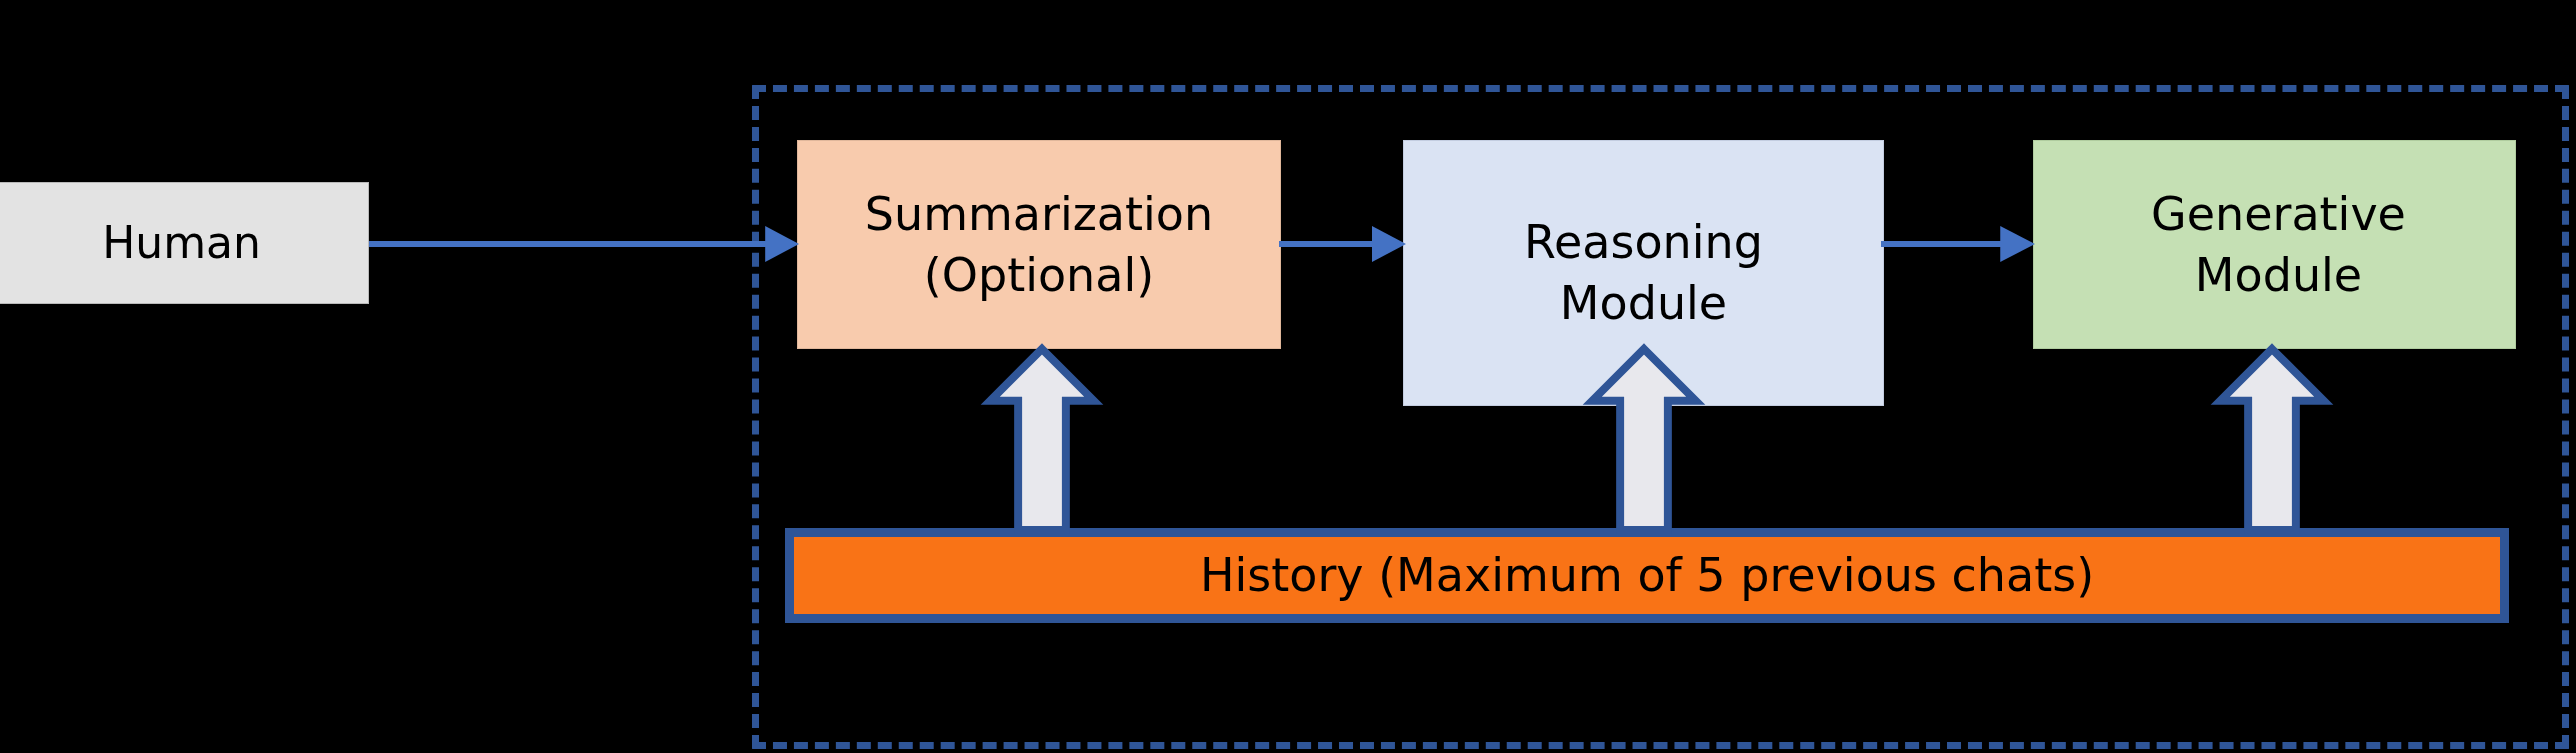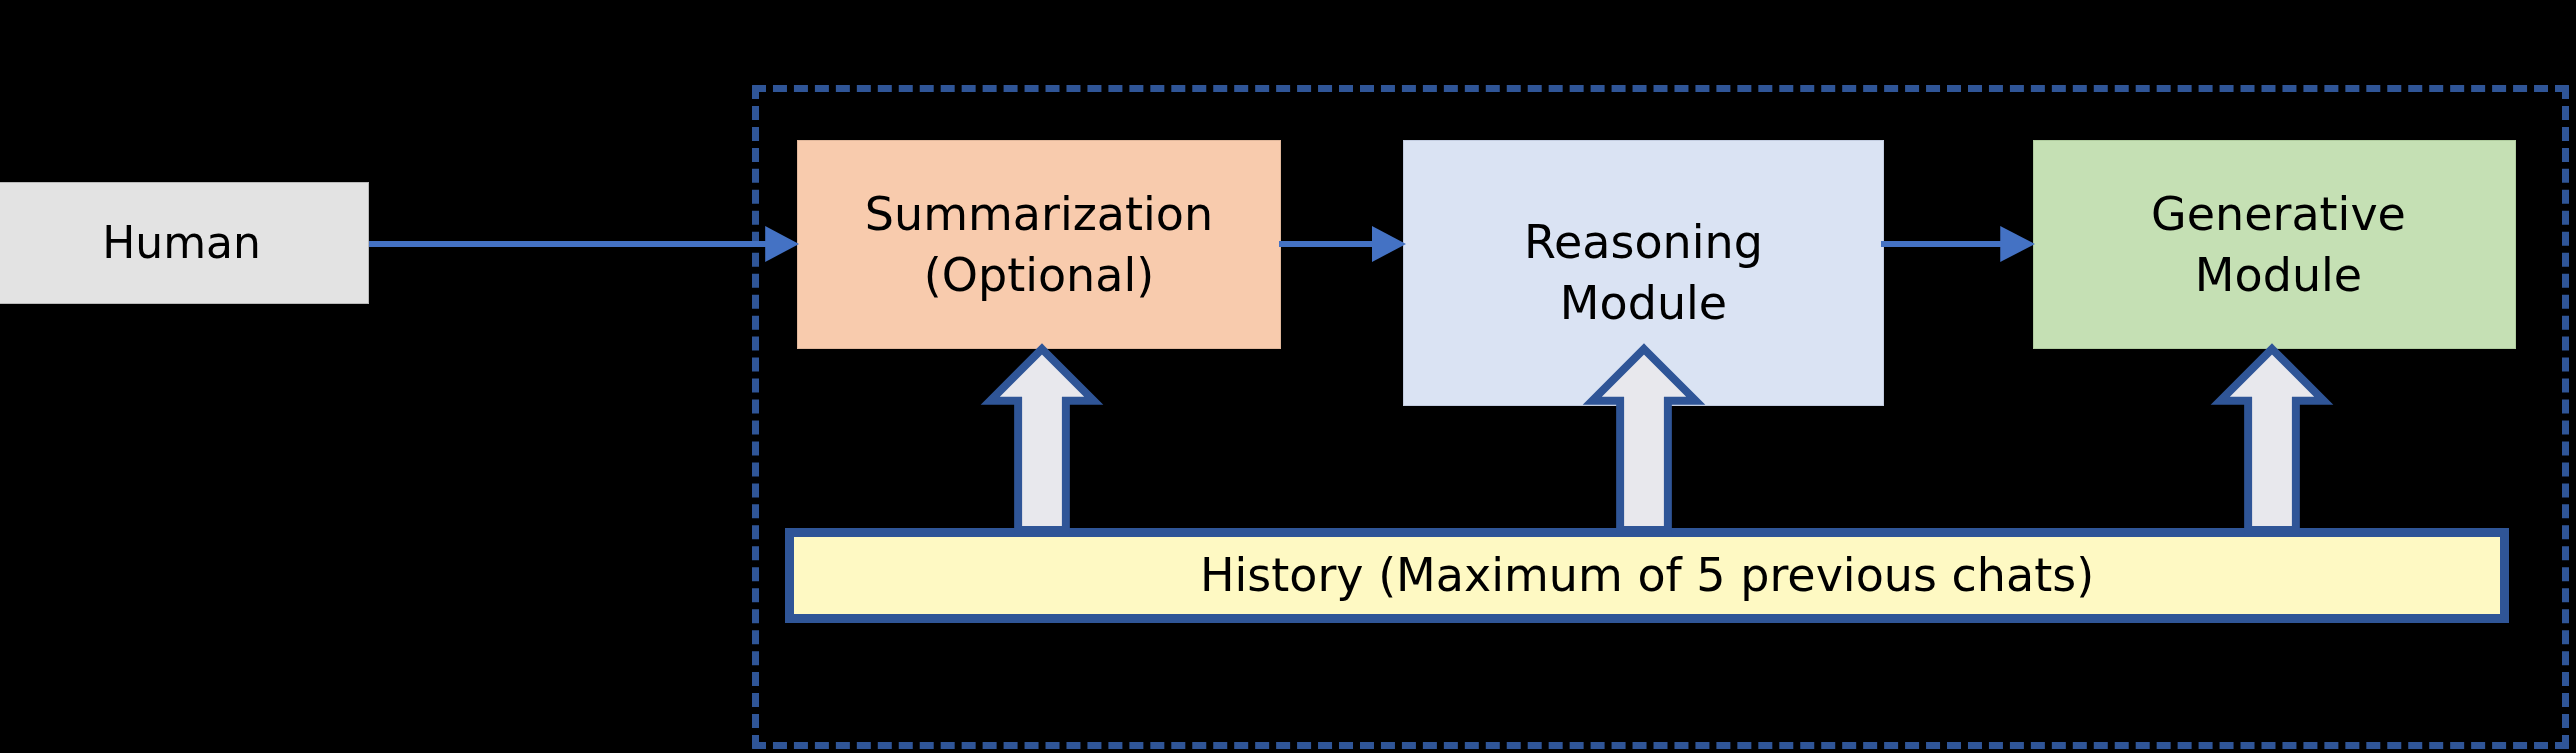--- a/index.html
+++ b/index.html
@@ -86,21 +86,21 @@
     font-size: 46px;
     padding-left: 8px;
   }
 
   
   #history-box {
     left: 785px;
     top: 528px;
     width: 1724px;
     height: 95px;
-    background: #fef9c3;
+    background: #f97316;
     border: 9px solid #2f5597;
     font-size: 46px;
   }
 
   
   .connector {
     position: absolute;
     height: 40px;
     top: 224px;
   }

